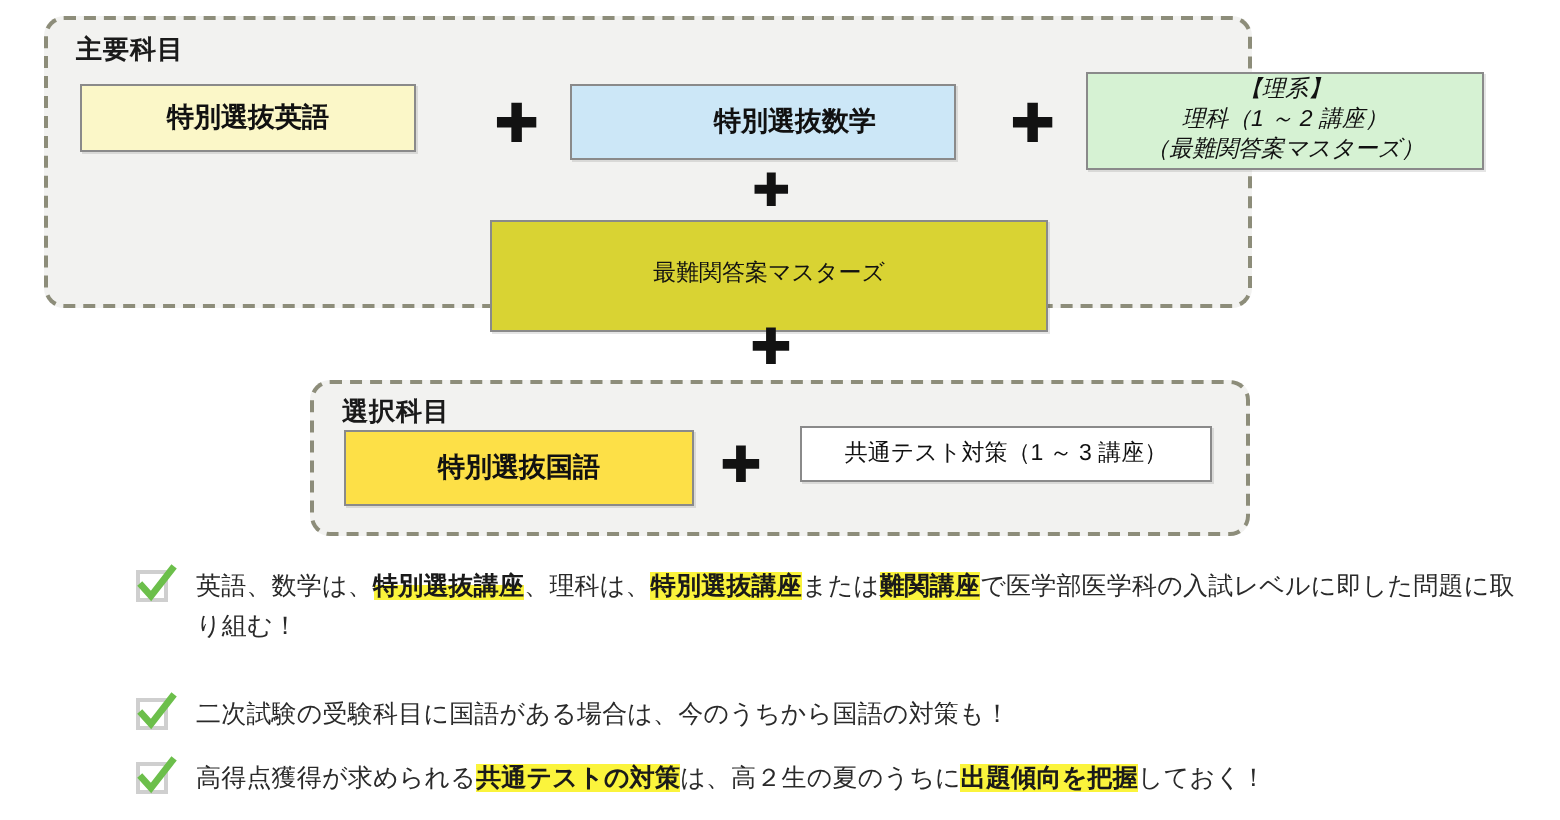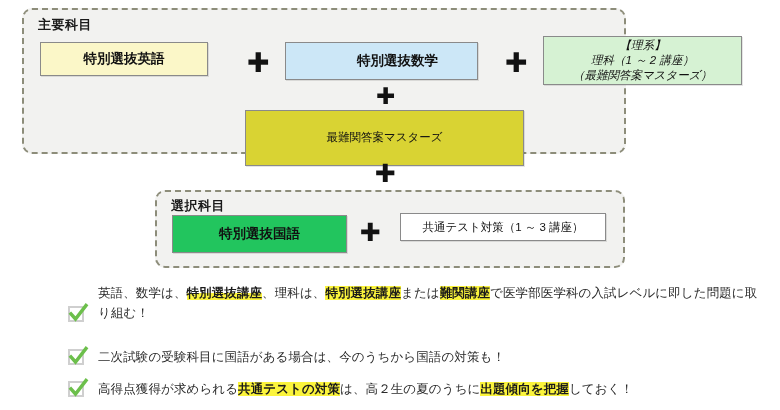--- a/index.html
+++ b/index.html
@@ -53,21 +53,21 @@
     box-shadow:1px 1px 0 rgba(0,0,0,0.10);
   }
   .box .ln{display:block;white-space:nowrap;}
 
   #box-english{left:40px;top:42px;width:168px;height:34px;background:#fbf7c8;}
   #box-math   {left:285px;top:42px;width:193px;height:38px;background:#cce7f7;padding-left:32px;}
   #box-science{left:543px;top:36px;width:199px;height:49px;background:#d6f2d3;
                font-size:11.5px;font-weight:500;line-height:1.32;font-style:italic;}
   #box-masters{left:245px;top:110px;width:279px;height:56px;background:#d9d333;
                font-size:11.5px;font-weight:400;line-height:1.36;border-color:#8a8a8a;}
-  #box-japanese{left:172px;top:215px;width:175px;height:38px;background:#22c55e;}
+  #box-japanese{left:172px;top:215px;width:175px;height:38px;background:#fde047;}
   #box-common {left:400px;top:213px;width:206px;height:28px;background:#ffffff;
                font-size:11.5px;font-weight:500;}
 
   
   .plus{
     position:absolute;
     color:#121212;
     font-weight:900;
     line-height:1;
     font-family:"DejaVu Sans",sans-serif;
@@ -80,21 +80,21 @@
   #plus-5{left:360px;top:220px;font-size:25px;}
 
   
   #checklist{
     position:absolute;
     left:68px;top:283px;width:700px;
   }
   .check-item{
     position:relative;
     display:flex;
-    align-items:flex-end;
+    align-items:flex-start;
     margin-bottom:12px;
   }
   .check-icon{
     position:relative;
     flex:0 0 auto;
     width:19px;height:19px;
     margin-right:11px;
     margin-top:1px;
   }
   .check-icon .sq{

